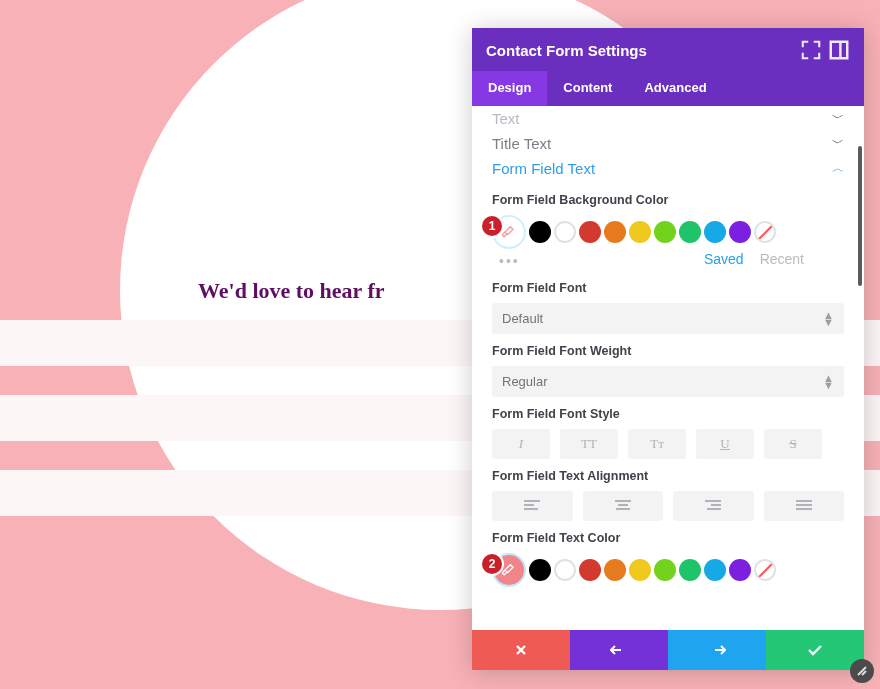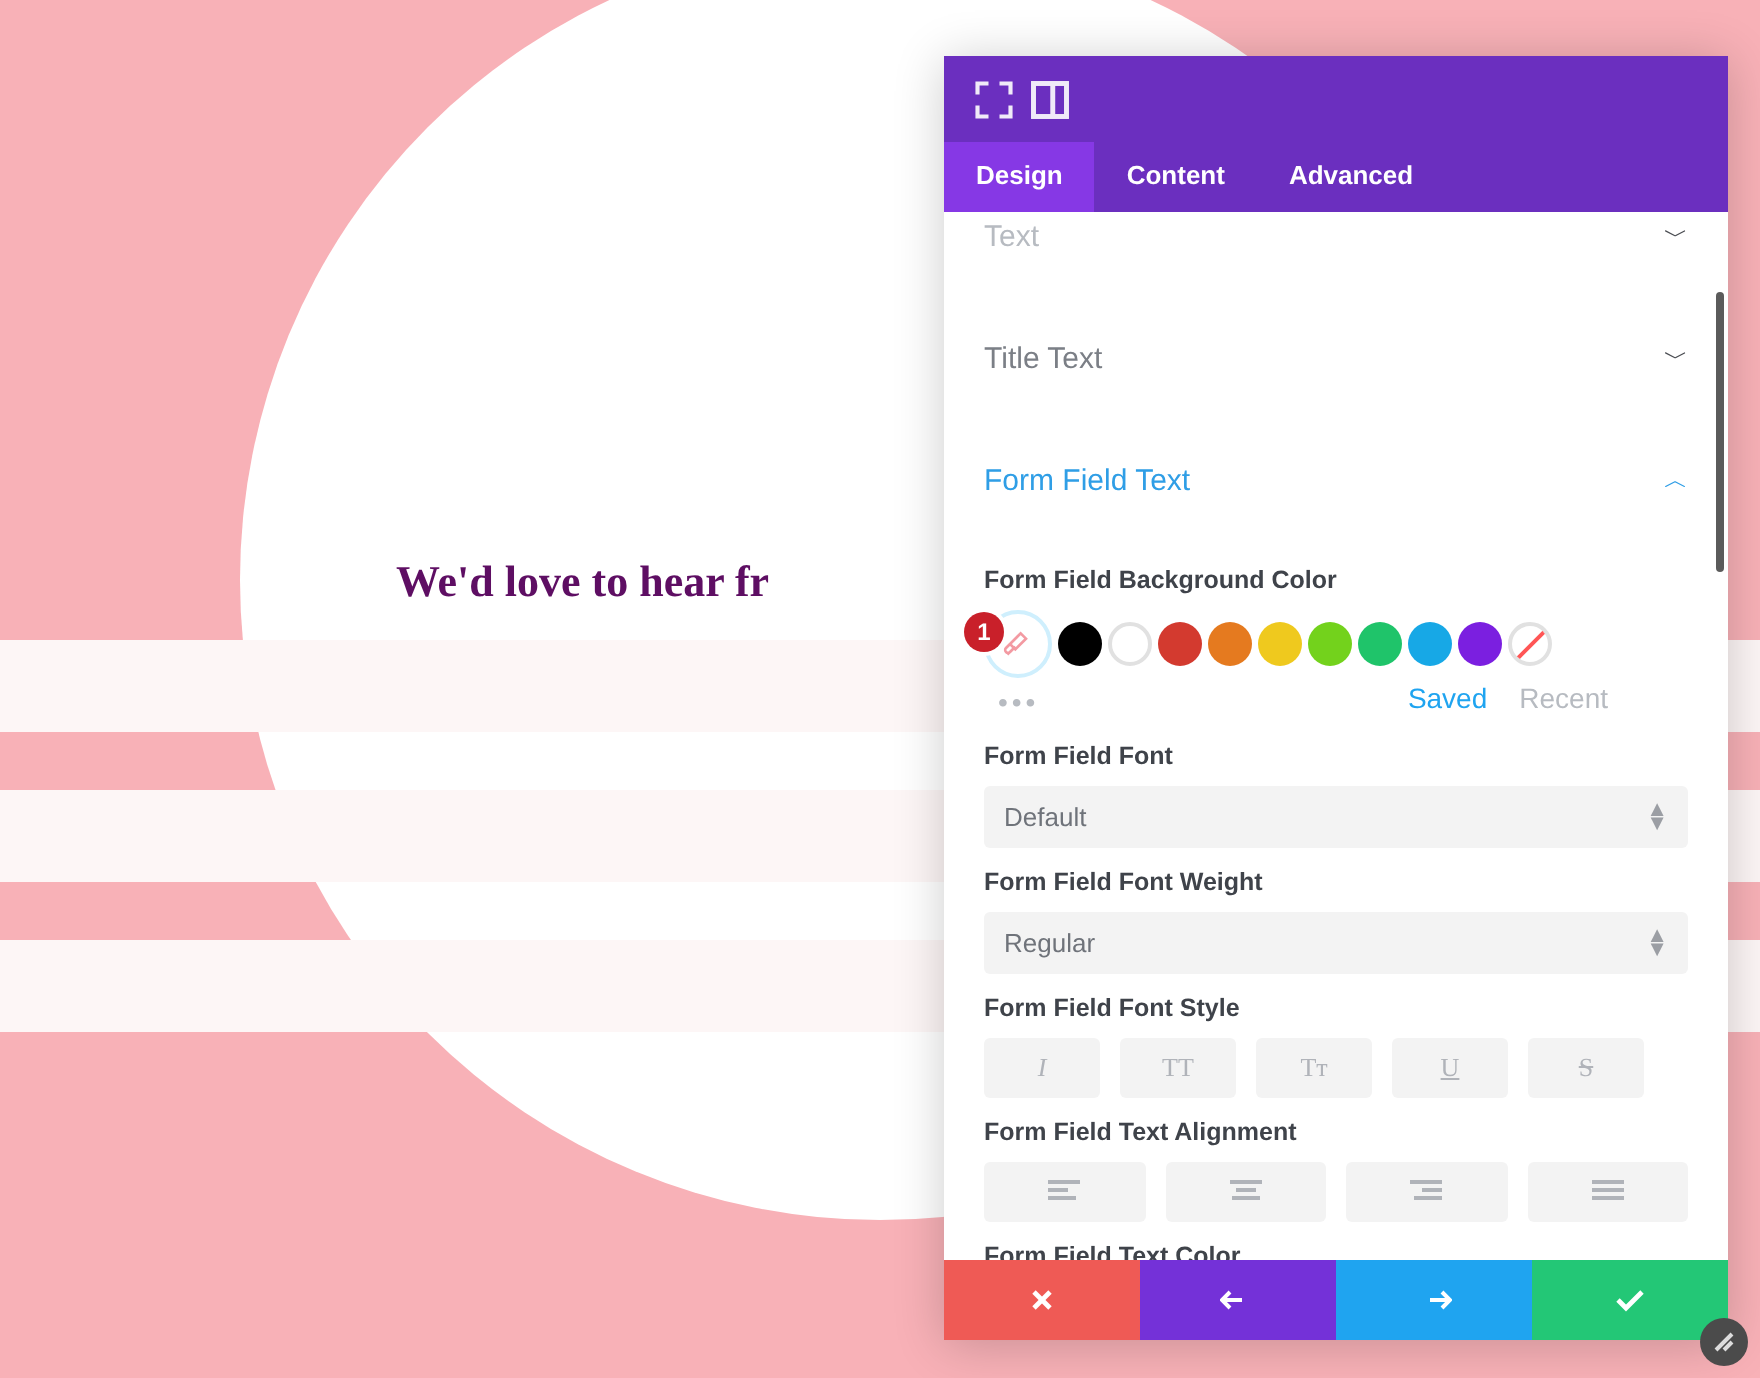--- a/index.html
+++ b/index.html
@@ -21,21 +21,21 @@
   .title-row { display: flex; align-items: center; padding: 11px 14px 10px; }
   .title-row h2 { font-size: 15px; font-weight: 600; flex: 1; }
   .hdr-icon { width: 22px; height: 22px; display:flex; align-items:center; justify-content:center; cursor:pointer; color:#fff; opacity:.9; }
   .tabs { display: flex; font-size: 13px; font-weight: 600; }
   .tab { padding: 9px 16px 11px; color: #fff; cursor:pointer; }
   .tab.active { background: #8638e5; }
 
   .panel-body { flex: 1; overflow: hidden; padding: 0 0 0 0; position: relative; }
   .scroll-indicator { position:absolute; right:2px; top:40px; width:4px; height:140px; background:#5b5b5b; border-radius:2px; }
 
-  .section-head { display:flex; align-items:center; justify-content:space-between; padding: 22px 20px; font-size: 15px; color:#7b7f86; cursor:pointer; }
+  .section-head { display:flex; align-items:center; justify-content:space-between; padding: 4px 20px; font-size: 15px; color:#7b7f86; cursor:pointer; }
   .section-head.truncated { padding-top: 4px; color:#b7bbc1; }
   .section-head.open { color:#2f9ee6; font-weight:500; }
   .chevron { font-size: 12px; color:#4a4d52; }
 
   .section-body { padding: 2px 20px 10px; font-size: 12px; color:#4a4d52; }
   .field-label { font-size: 12.5px; font-weight:600; color:#3f434a; margin: 10px 0 8px; }
 
   .swatches { display:flex; align-items:center; gap:3px; flex-wrap:wrap; }
   .eyedropper { width:34px; height:34px; border-radius:50%; border:2px solid #cfeffd; background:#fff; display:flex; align-items:center; justify-content:center; cursor:pointer; position:relative; }
   .eyedropper.pink { background:#f28589; border-color:#bfe8fb; }
@@ -75,20 +75,21 @@
 <div class="bg-circle"></div>
 <div class="stripe s1"></div>
 <div class="stripe s2"></div>
 <div class="stripe s3"></div>
 
 <div class="hero-text">We'd love to hear fr</div>
 
 <div class="panel">
   <div class="panel-header">
     <div class="title-row">
+      <h2>Contact Form Settings</h2>
       <span class="hdr-icon">
         <svg viewBox="0 0 16 16" fill="none" stroke="currentColor" stroke-width="1.5">
             <path d="M2 6V2h4M14 10v4h-4M10 2h4v4M6 14H2v-4"></path>
           </svg>
       </span>
       <span class="hdr-icon" style="margin-left:6px;">
         <svg viewBox="0 0 16 16" fill="none" stroke="currentColor" stroke-width="1.8">
             <rect x="2" y="2" width="12" height="12"></rect>
             <line x1="9" y1="2" x2="9" y2="14"></line>
           </svg>

